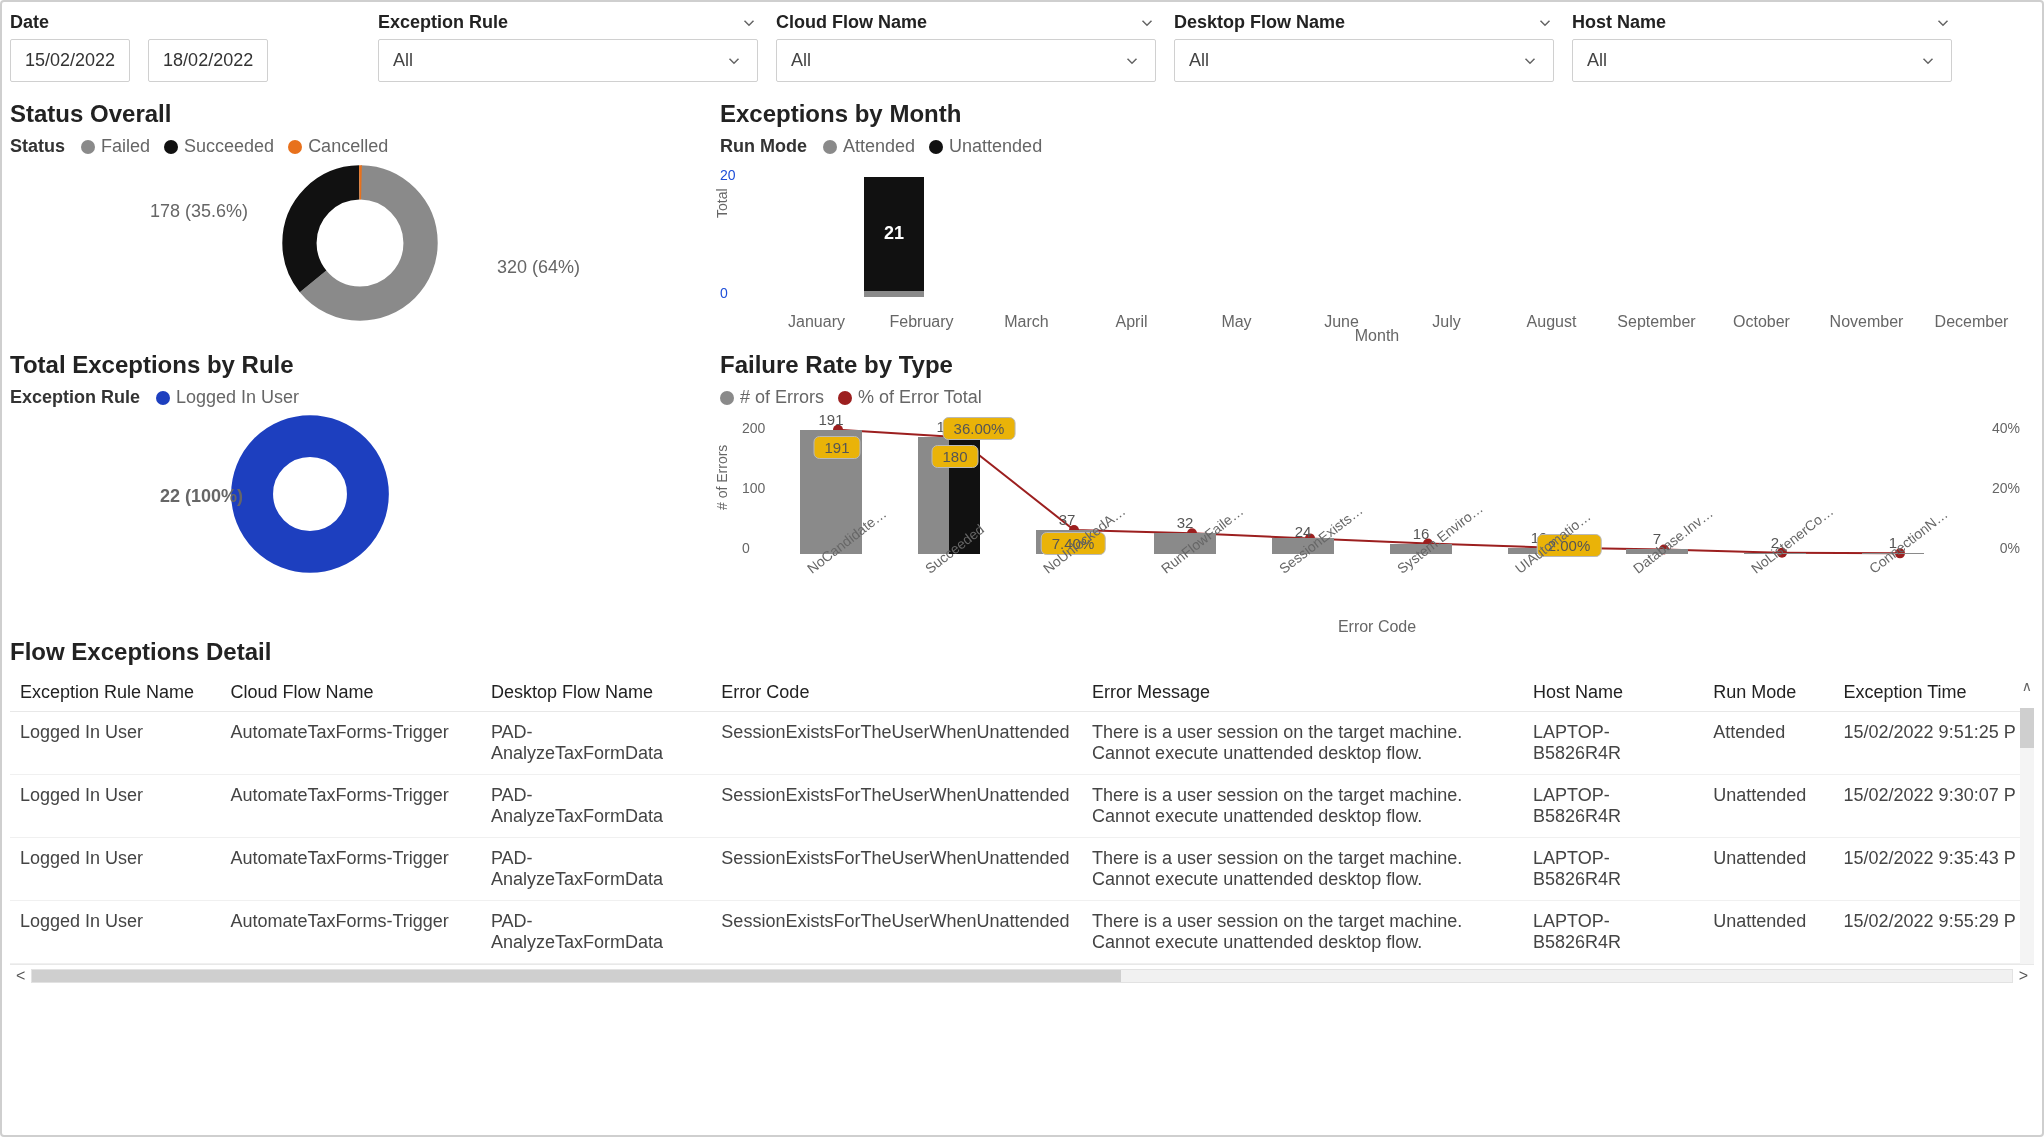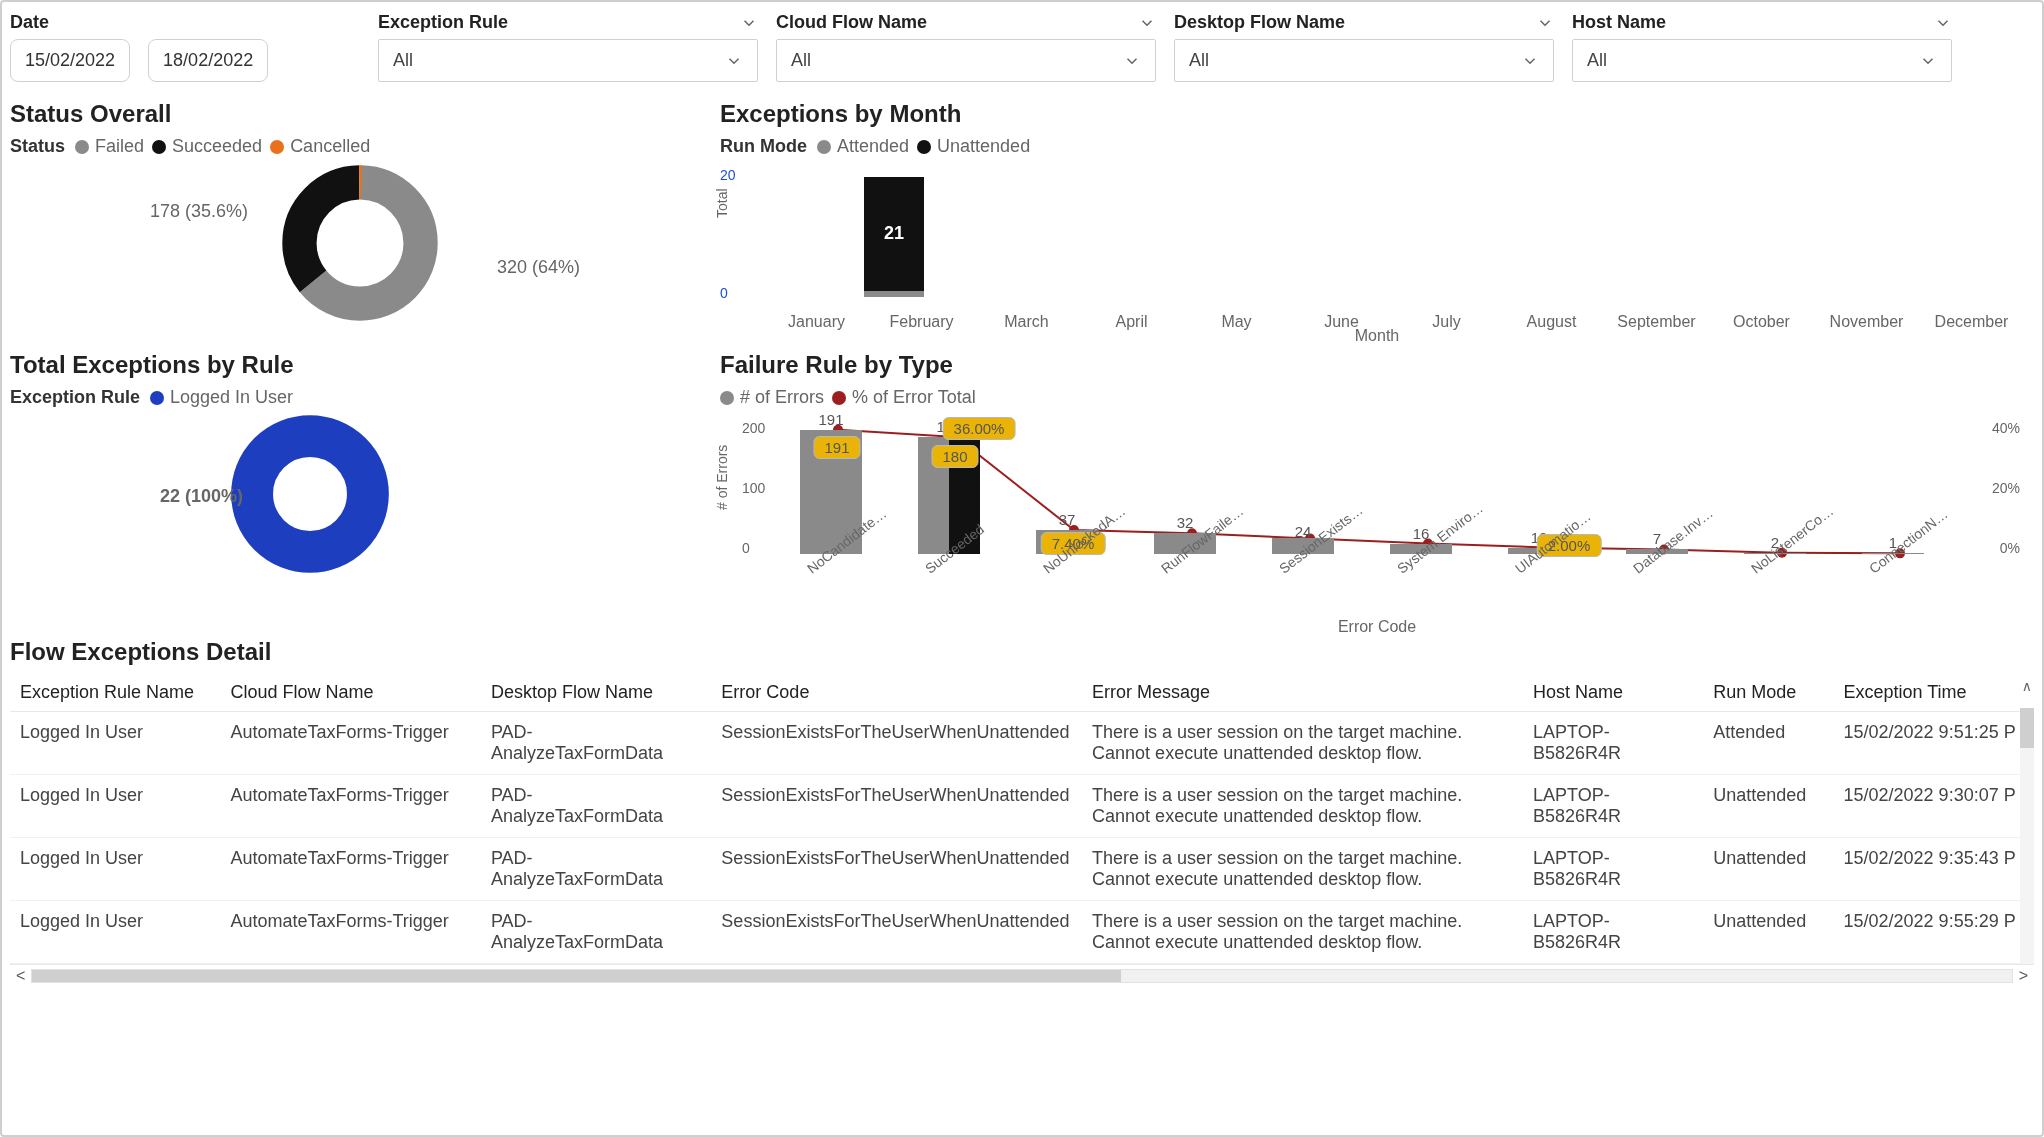--- a/index.html
+++ b/index.html
@@ -7,28 +7,28 @@
   .report { width:2044px; height:1137px; padding:6px 8px; border:2px solid #cfcfcf; border-radius:4px; overflow:hidden; }
 
   
   .filters { display:flex; gap:18px; align-items:flex-start; padding:4px 0 14px 0; }
   .filter-block { display:flex; flex-direction:column; gap:6px; }
   .filter-block .label { font-weight:700; font-size:18px; }
   .filter-head { display:flex; align-items:center; justify-content:space-between; }
   .date-block { width:350px; }
   .dropdown-block { width:380px; }
   .date-inputs { display:flex; gap:18px; }
-  .date-box { border:1px solid #d0d0d0; padding:10px 14px; font-size:18px; border-radius:8px; color:#333; background:#fff; }
+  .date-box { border:1px solid #d0d0d0; padding:10px 14px; font-size:18px; border-radius:2px; color:#333; background:#fff; }
   .dropdown { border:1px solid #d0d0d0; padding:10px 14px; font-size:18px; color:#444; display:flex; justify-content:space-between; align-items:center; border-radius:2px; background:#fff; }
   .chev { width:18px; height:18px; }
   .chev svg { width:100%; height:100%; }
 
   
   .sect-title { font-size:24px; font-weight:700; color:#222; margin:4px 0 8px 0; }
-  .legend-row { font-size:18px; color:#666; display:flex; gap:8px; align-items:flex-start; margin-bottom:6px; }
+  .legend-row { font-size:18px; color:#666; display:flex; gap:14px; align-items:flex-start; margin-bottom:6px; }
   .legend-row .lead { font-weight:700; color:#333; margin-right:2px; }
   .dot { width:14px; height:14px; border-radius:50%; display:inline-block; vertical-align:middle; }
   .lg-item { display:flex; align-items:center; gap:6px; }
 
   .grid-top { display:flex; gap:10px; }
   .col-left { width:700px; }
   .col-right { flex:1; }
 
   .chart-box { position:relative; }
 
@@ -233,21 +233,21 @@
       </div>
       <div class="donut2 chart-box">
         <svg width="160" height="160" viewBox="0 0 42 42">
           <circle cx="21" cy="21" r="15.2" fill="none" stroke="#1d3fbf" stroke-width="11"></circle>
         </svg>
         <div class="donut-lbl" style="left:-70px; top:72px;">22 (100%)</div>
       </div>
     </div>
 
     <div class="col-right">
-      <div class="sect-title">Failure Rule by Type</div>
+      <div class="sect-title">Failure Rate by Type</div>
       <div class="legend-row">
         <span class="lg-item">
             <span class="dot" style="background:#8a8a8a"></span>
             <span># of Errors</span>
           </span>
         <span class="lg-item">
             <span class="dot" style="background:#9c1f1f"></span>
             <span>% of Error Total</span>
           </span>
       </div>

